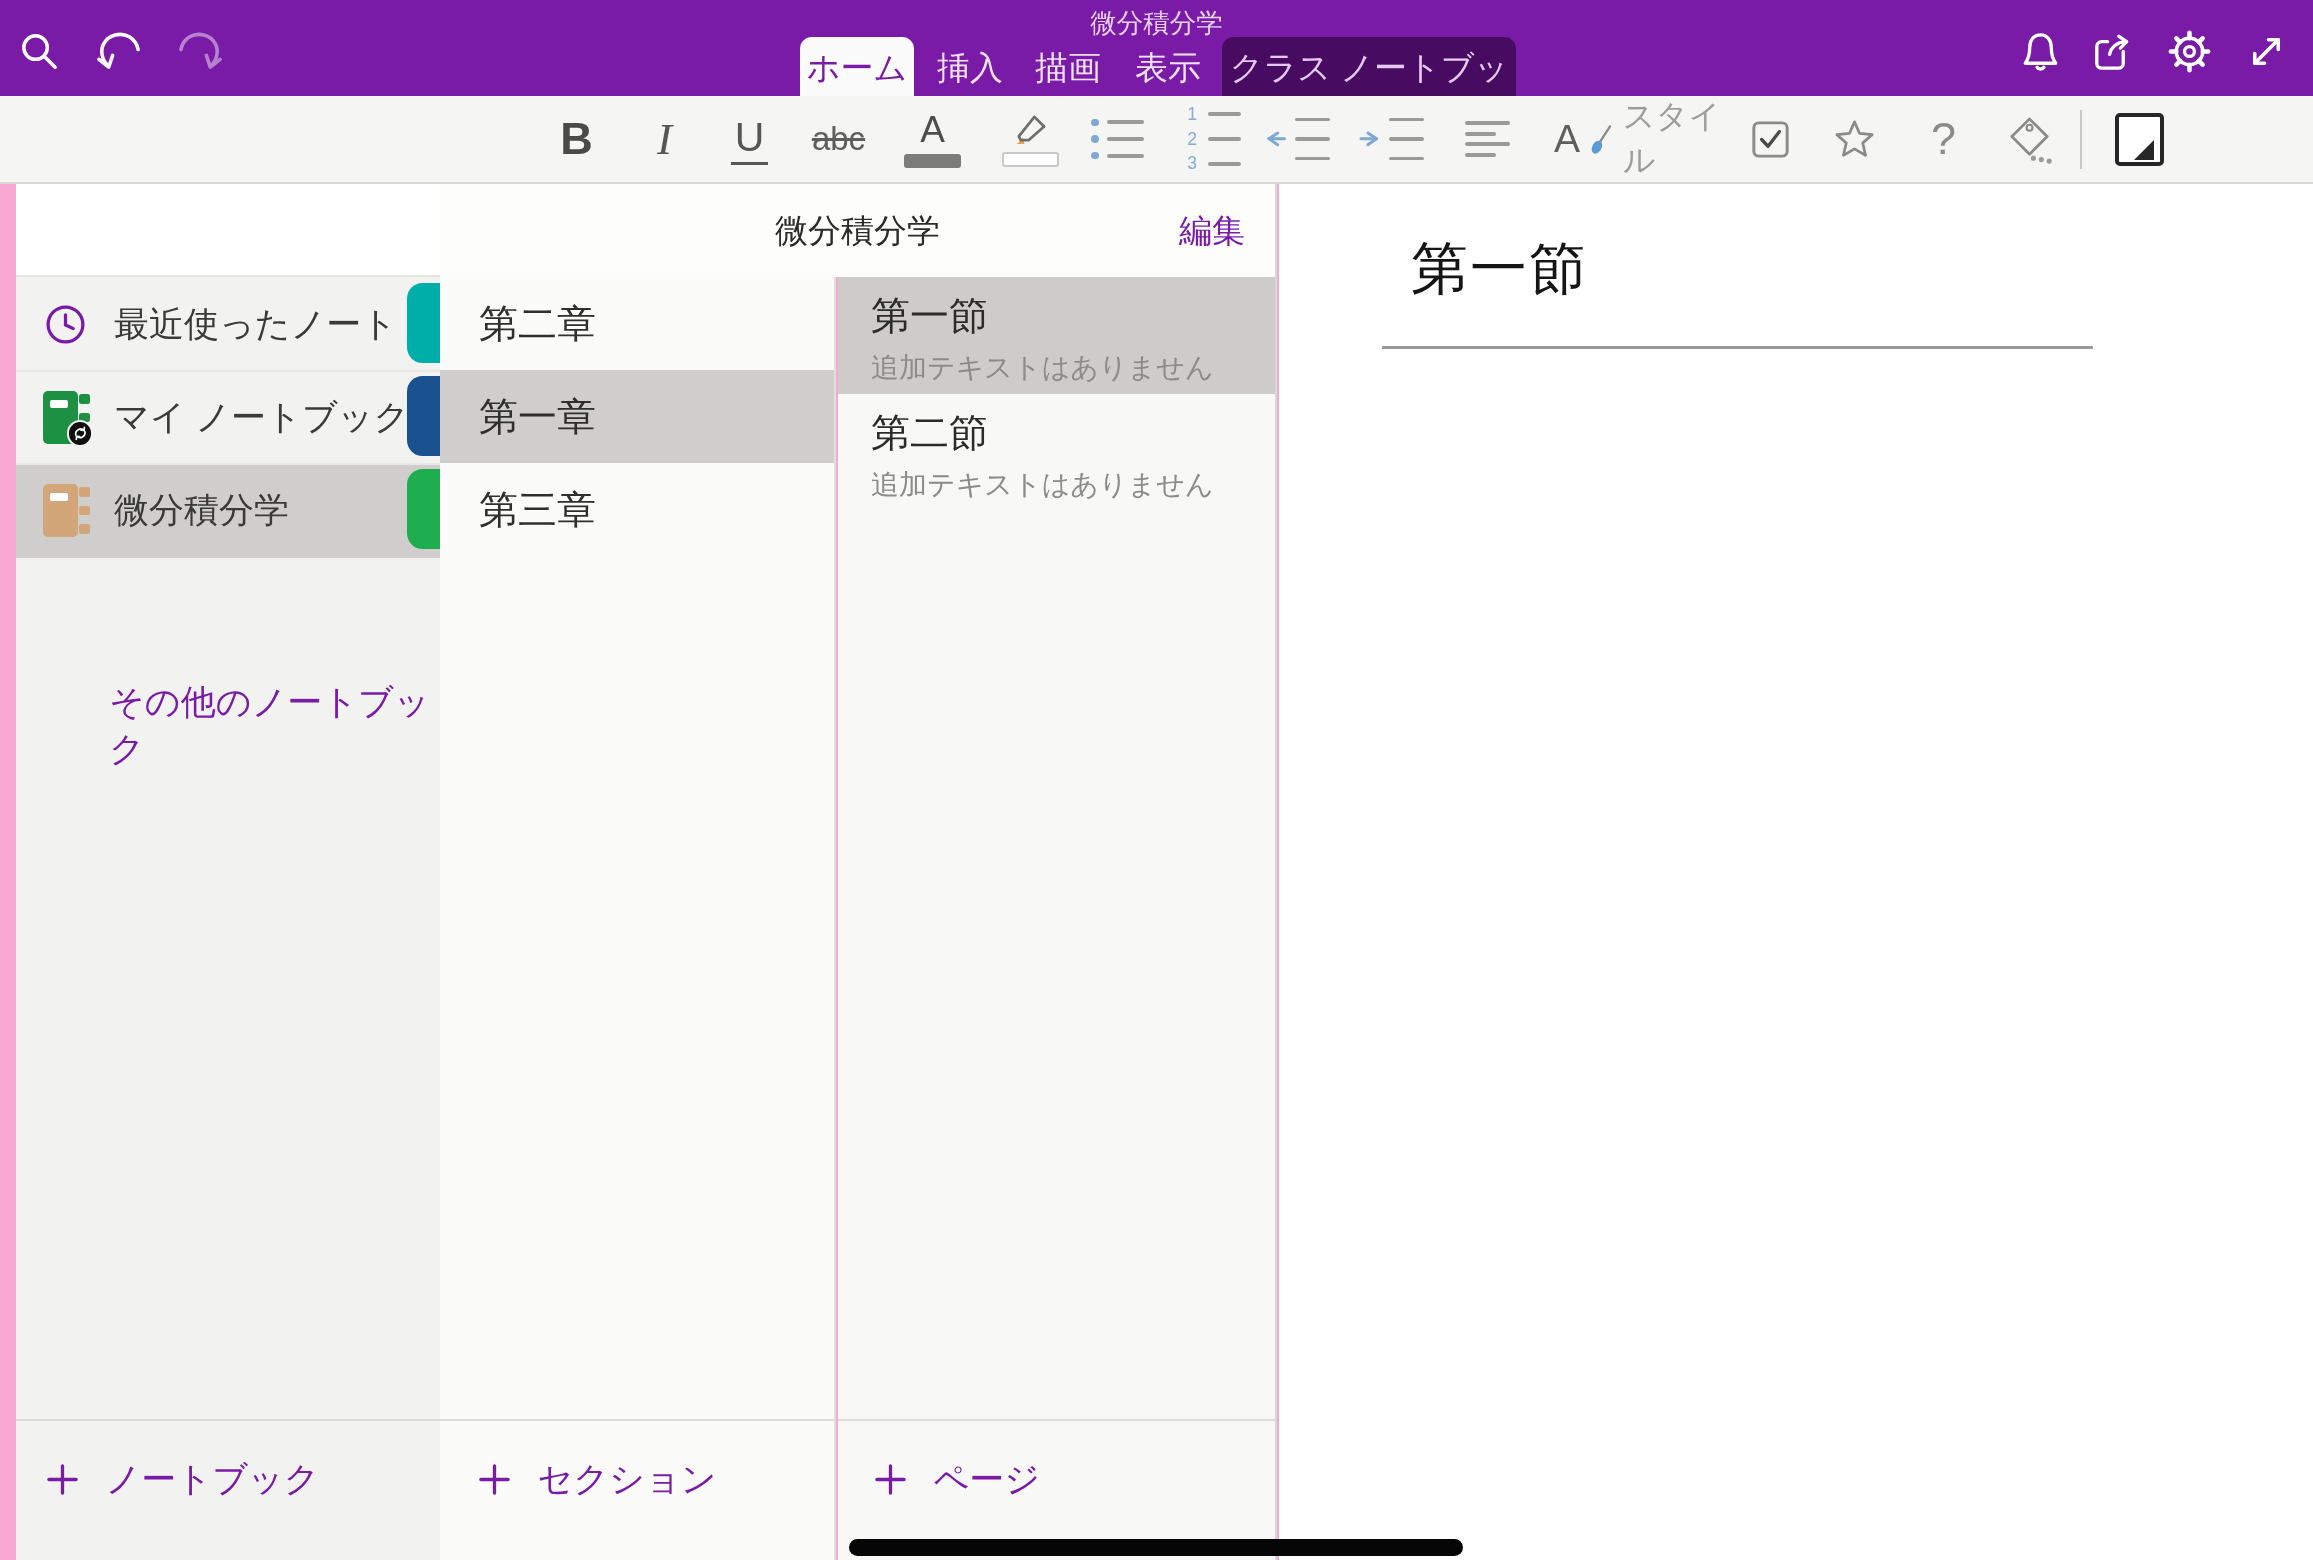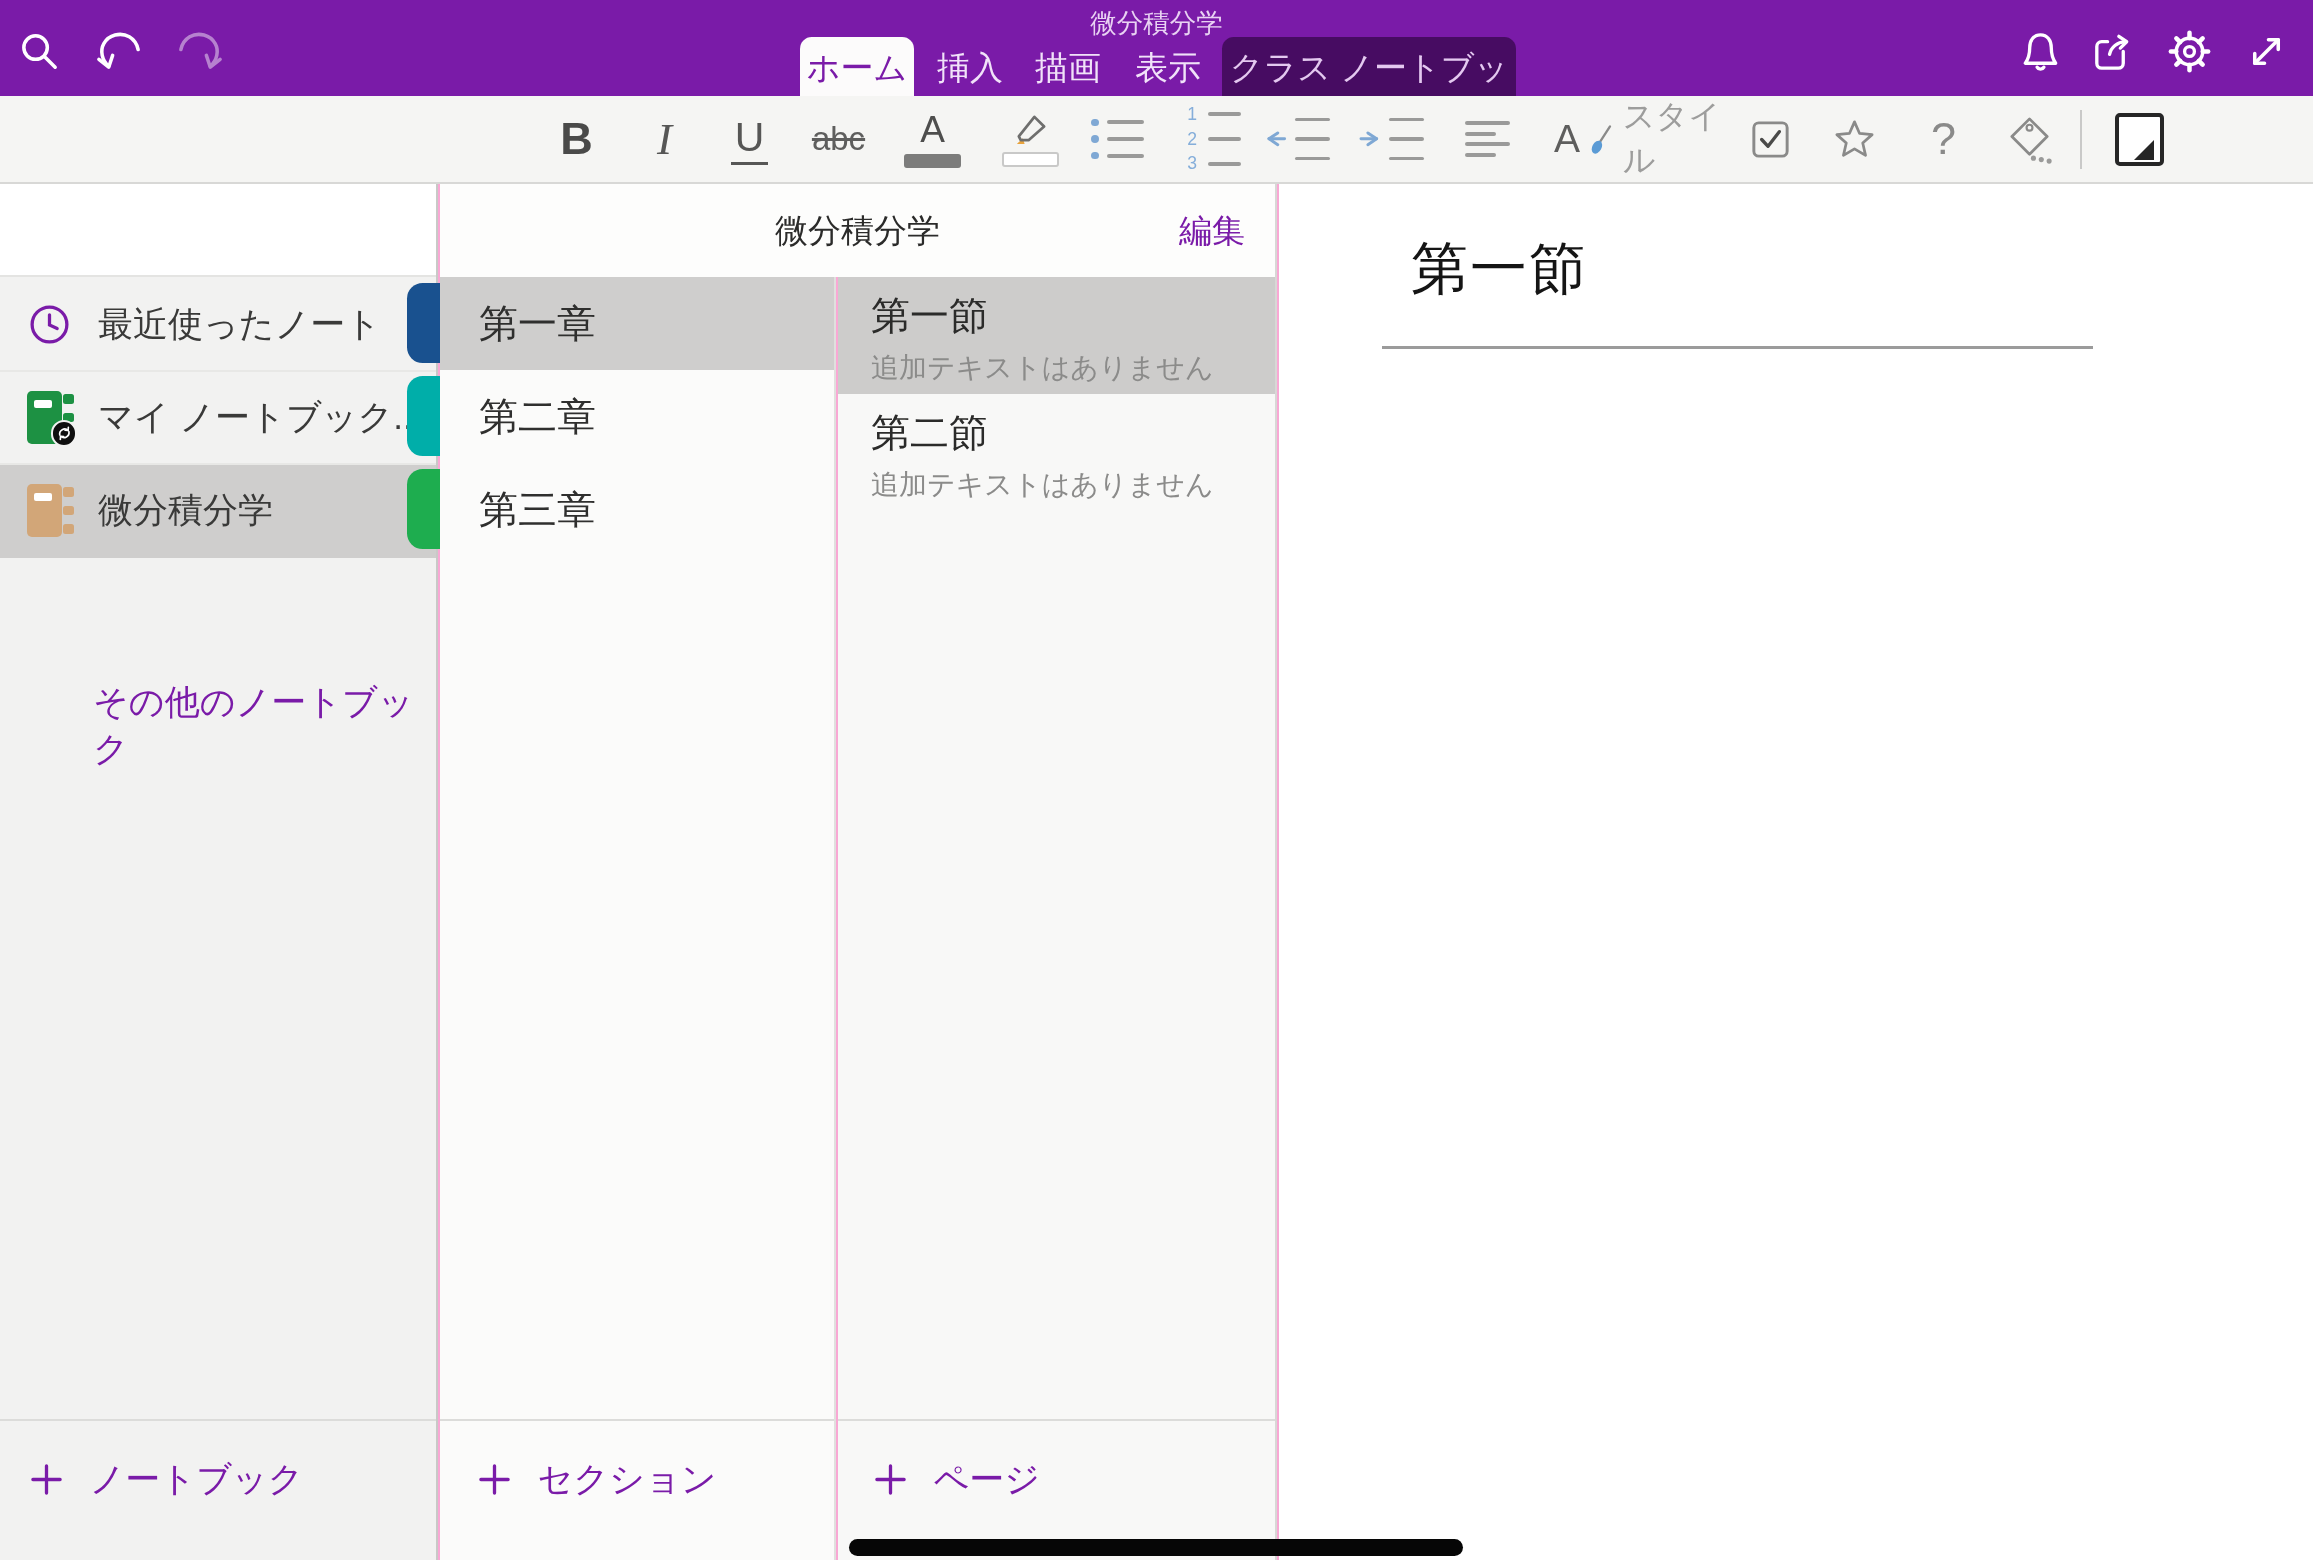--- a/index.html
+++ b/index.html
@@ -69,21 +69,21 @@
 
   .list-lines{display:flex;flex-direction:column;gap:8.8px;}
   .ll-row{display:flex;align-items:center;gap:7.8px;}
   .ll-dot{width:7.8px;height:7.8px;border-radius:50%;background:#7FA8D4;}
   .ll-num{width:15.7px;font-size:17.6px;color:#85AEDA;text-align:center;}
   .ll-line{height:3.9px;background:#9A9A99;border-radius:2px;}
 
   
   .content { position:absolute; left:0; top:184px; width:2313px; height:1376px; }
 
-  .nav-col { position:absolute; left:0; top:0; width:438px; height:1376px;
+  .nav-col { position:absolute; left:16px; top:0; width:438px; height:1376px;
     background:#F2F2F1; border-right:2px solid #C9C9C7; }
   .nav-head { position:absolute; left:0; top:0; width:100%; height:93px; background:#FFFFFF;
     border-bottom:2px solid #E4E4E2; }
   .nav-list { position:absolute; left:0; top:95px; width:100%; }
   .nav-item { position:relative; height:93px; display:flex; align-items:center;
     padding-left:27.4px; gap:23.5px; border-bottom:2px solid #E8E8E6; cursor:pointer; }
   .nav-item .lbl { font-size:35px; color:#3A3A39; white-space:nowrap; overflow:hidden; }
   .nav-item.selected { background:#CFCECD; border-bottom-color:#CFCECD; }
   .nav-more { position:absolute; left:93px; top:495px; font-size:35px; color:#7A1BA8; cursor:pointer; }
 
@@ -413,27 +413,27 @@
         </div>
       </div>
     </aside>
 
     <div class="panel-header">
       <div class="panel-title">微分積分学</div>
       <div class="panel-edit">編集</div>
     </div>
 
     <div class="sections-col">
+      <div class="section-row">
+        <div class="section-tab" style="background-color: rgb(0, 174, 169);"></div>
+        <span>第二章</span>
+      </div>
       <div class="section-row selected">
         <div class="section-tab" style="background-color: rgb(25, 81, 143);"></div>
         <span>第一章</span>
-      </div>
-      <div class="section-row">
-        <div class="section-tab" style="background-color: rgb(0, 174, 169);"></div>
-        <span>第二章</span>
       </div>
       <div class="section-row">
         <div class="section-tab" style="background-color: rgb(30, 173, 79);"></div>
         <span>第三章</span>
       </div>
 
       <div class="col-bottom">
         <div class="add-btn">
           <svg width="35" height="35" viewBox="0 0 36 36" stroke="#7A1BA8" stroke-width="3.4" stroke-linecap="round">
             <path d="M18 4 L18 32 M4 18 L32 18" fill="none"></path>

